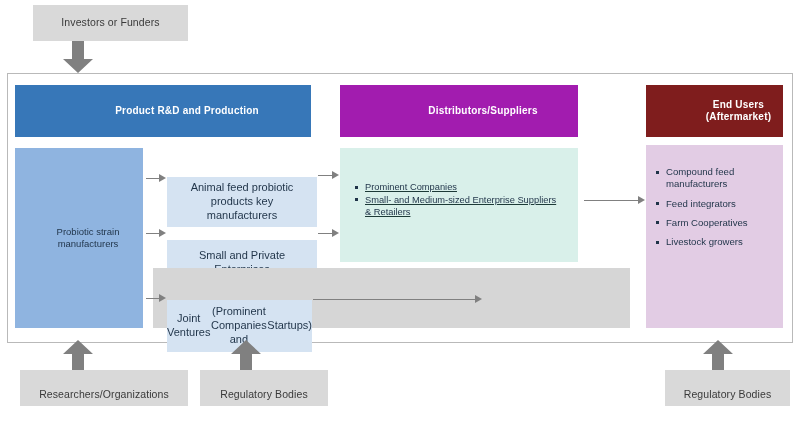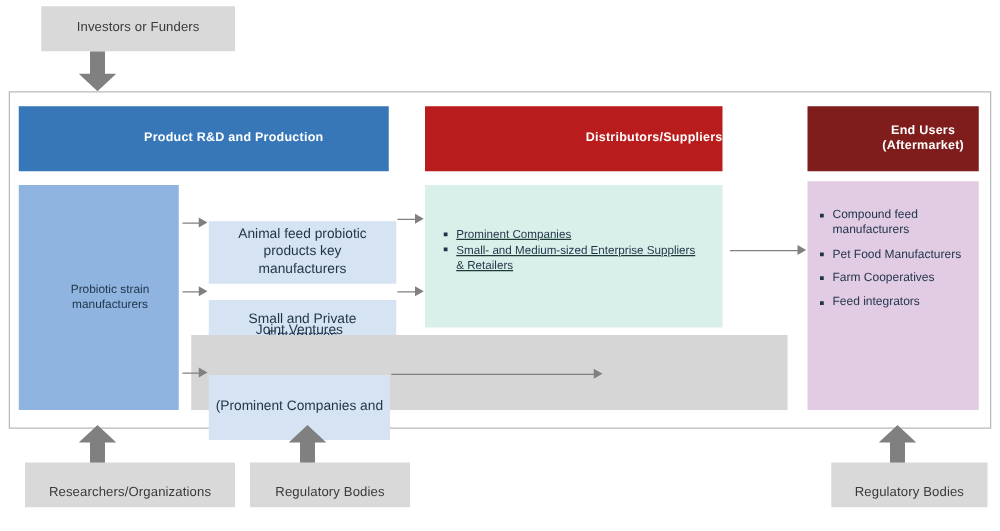--- a/index.html
+++ b/index.html
@@ -46,21 +46,21 @@
 
   
   .hdr {
     color: #ffffff;
     font-size: 10px;
     font-weight: bold;
     letter-spacing: .2px;
     padding-left: 48px;
   }
   .hdr-blue   { background: #3777b8; }
-  .hdr-teal   { background: #b91c1c; justify-content: flex-end; }
+  .hdr-teal   { background: #a21caf; }
   .hdr-purple { background: #7f1d1d; }
 
   
   .panel-blue-strain { background: #8fb4e0; }
   .panel-lightblue   { background: #d5e3f2; }
   .panel-teal-light  { background: #d9f0ea; }
   .panel-purple-light{ background: #e2cce4; }
   .panel-grey-band   { background: #d6d6d6; }
 
   .sub-label {
@@ -157,21 +157,21 @@
     <span style="display:block; width:140px;">Small and Private Enterprises</span>
   </div>
 
   <div class="abs panel-grey-band" style="left:153px; top:268px; width:477px; height:60px;"></div>
 
   <div class="abs" style="left:146px; top:294px; width:21px; height:8px;">
     <div class="abs conn" style="left:0; top:3.5px; width:14px;"></div>
     <div class="abs conn-head" style="left:13px; top:0;"></div>
   </div>
 
-  <div class="abs panel-lightblue boxtext sub-label" style="left:167px; top:273px; width:145px; height:52px; flex-direction:column;gap:47px;">
+  <div class="abs panel-lightblue boxtext sub-label" style="left:167px; top:273px; width:145px; height:52px; flex-direction:row;">
     <span>Joint Ventures</span>
     <span>(Prominent Companies and</span>
     <span>Startups)</span>
   </div>
 
   <div class="abs" style="left:313px; top:295px; width:170px; height:8px;">
     <div class="abs conn" style="left:0; top:3.5px; width:163px;"></div>
     <div class="abs conn-head" style="left:162px; top:0;"></div>
   </div>
 
@@ -201,23 +201,23 @@
     <div class="abs conn-head" style="left:54px; top:0;"></div>
   </div>
 
   <div class="abs hdr boxtext hdr-purple" style="left:646px; top:85px; width:137px; height:52px;">
     <span>End Users (Aftermarket)</span>
   </div>
 
   <div class="abs panel-purple-light" style="left:646px; top:145px; width:137px; height:183px;">
     <ul class="bullets purple-list" style="margin-top:21px; margin-left:9px; width:120px;">
       <li>Compound feed manufacturers</li>
-      <li>Pet Food Manufacturers</li>
+      <li>Feed integrators</li>
       <li>Farm Cooperatives</li>
-      <li>Feed integrators</li>
+      <li>Livestock growers</li>
     </ul>
   </div>
 
   <svg class="abs" style="left:60px; top:340px; width:36px; height:32px;" viewBox="0 0 36 32">
     <polygon points="18,0 33,14 24,14 24,31 12,31 12,14 3,14" fill="#808080"></polygon>
   </svg>
 
   <div class="abs ext-box boxtext" style="left:20px; top:370px; width:168px; height:49px;">
     <span>Researchers/Organizations</span>
   </div>

